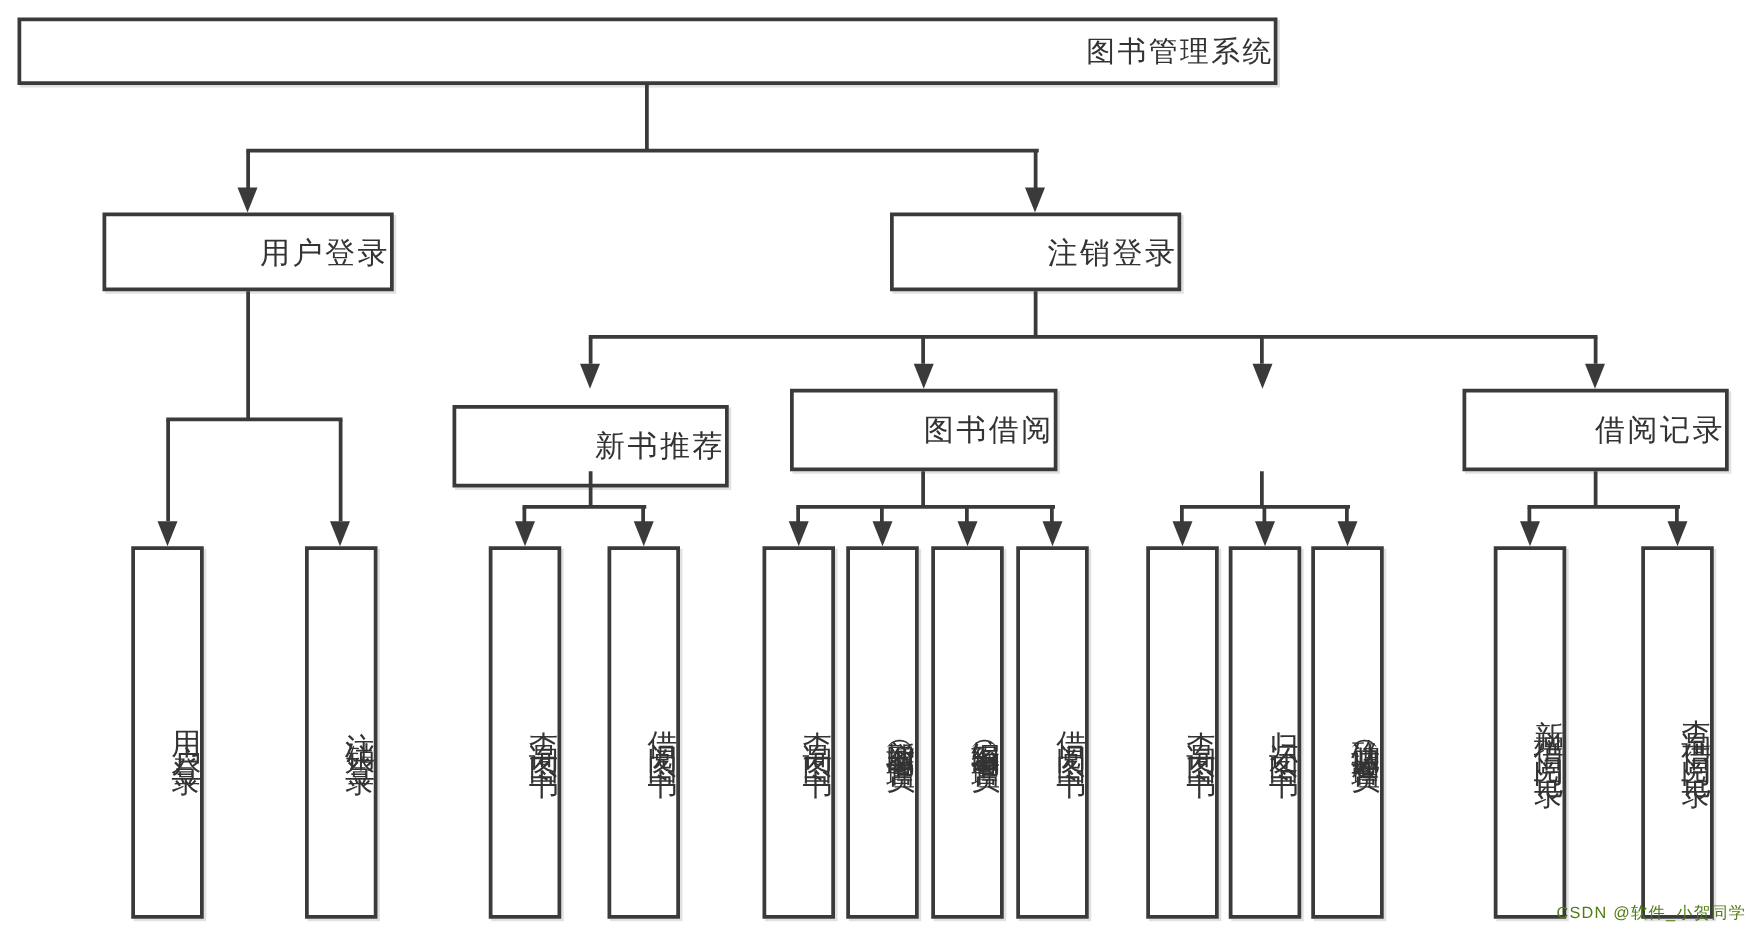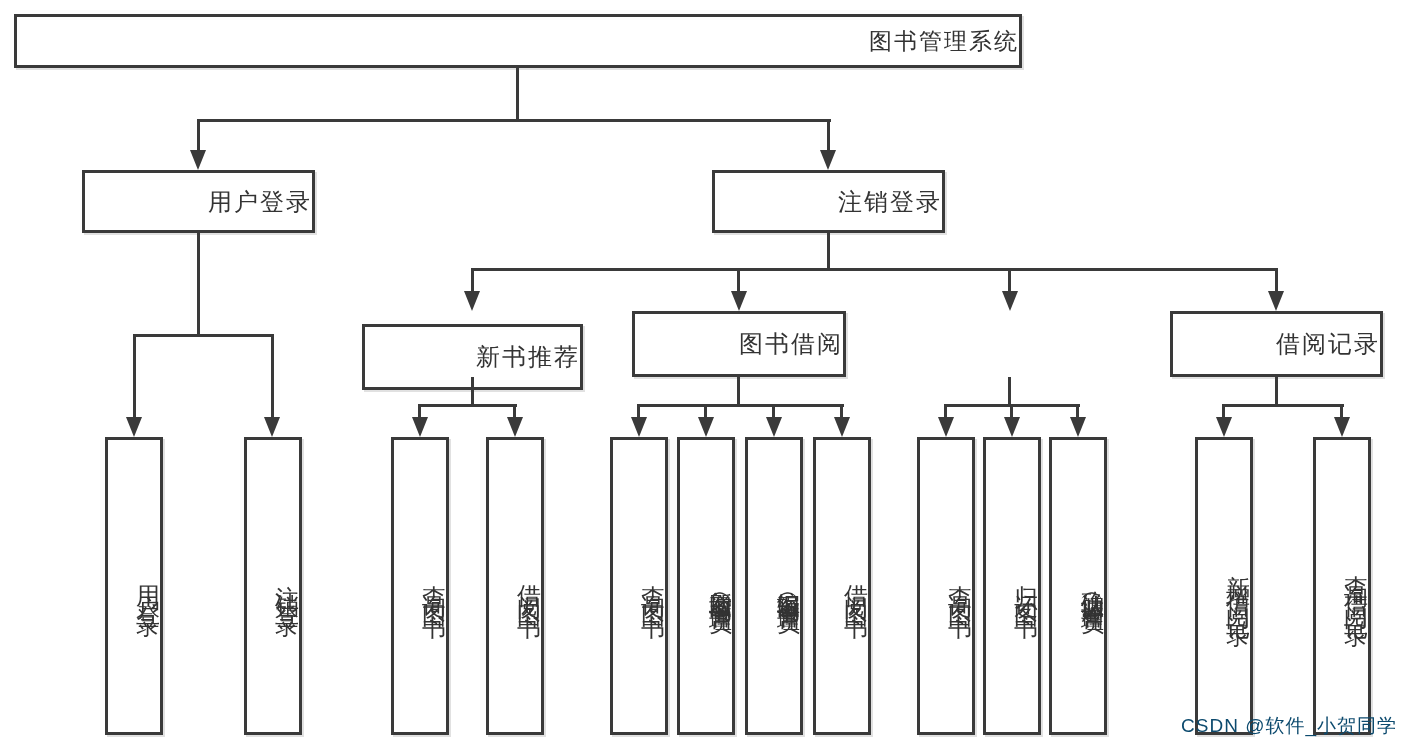--- a/index.html
+++ b/index.html
@@ -22,21 +22,21 @@
   .vtight { letter-spacing:3px; font-size:23px; }
   .vline { position:absolute; width:3px; background:#3a3a3a; }
   .hline { position:absolute; height:3px; background:#3a3a3a; }
   .arrow-down {
     position:absolute; width:0; height:0;
     border-left:8px solid transparent; border-right:8px solid transparent;
     border-top:20px solid #3a3a3a;
   }
   .watermark {
     position:absolute; right:8px; bottom:8px; z-index:10;
-    font-size:19px; color:#0c4a6e; letter-spacing:1px; white-space:nowrap;
+    font-size:13px; color:#4d7c0f; letter-spacing:1px; white-space:nowrap;
   }
 </style>
 </head>
 <body>
 
 <div class="canvas">
 
   <div class="box" style="left:14px;top:14px;width:1008px;height:54px">
     <span class="hlabel root-label">图书管理系统</span>
   </div>

